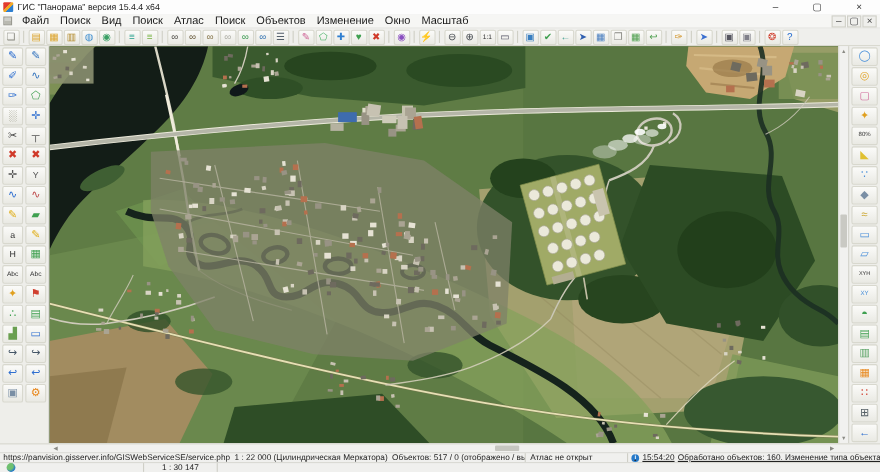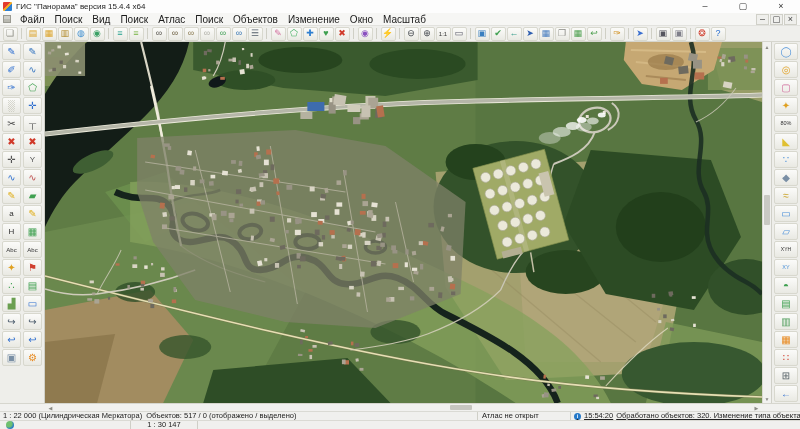--- a/index.html
+++ b/index.html
@@ -852,30 +852,31 @@
   </div>
 
   <div class="hscroll">
     <div class="hs-arrow" style="left:46px">◀</div>
     <div class="hs-thumb"></div>
     <div class="hs-arrow" style="left:752px">▶</div>
   </div>
 
   <div class="status">
     <div class="st-sec st-url">
+      <span>https://panvision.gisserver.info/GISWebServiceSE/service.php</span>
       <span>1 : 22 000 (Цилиндрическая Меркатора)</span>
       <span>Объектов: 517 / 0 (отображено / выделено)</span>
     </div>
     <div class="st-sep"></div>
     <div class="st-sec st-atlas">Атлас не открыт</div>
     <div class="st-sep"></div>
     <div class="st-sec st-log">
       <span class="info-dot">i</span>
       <span>15:54:20</span>
-      <span>Обработано объектов:  320. Изменение типа объекта</span>
+      <span>Обработано объектов:  160. Изменение типа объекта</span>
     </div>
   </div>
 
   <div class="status">
     <div class="st-sec st-c1">
       <span class="globe-dot"></span>
     </div>
     <div class="st-sep"></div>
     <div class="st-sec st-scale">1 : 30 147</div>
     <div class="st-sep"></div>

